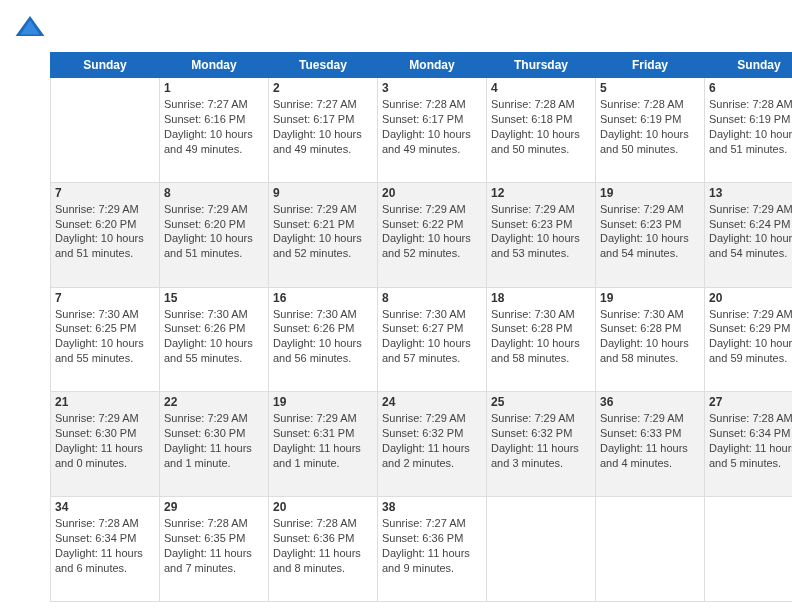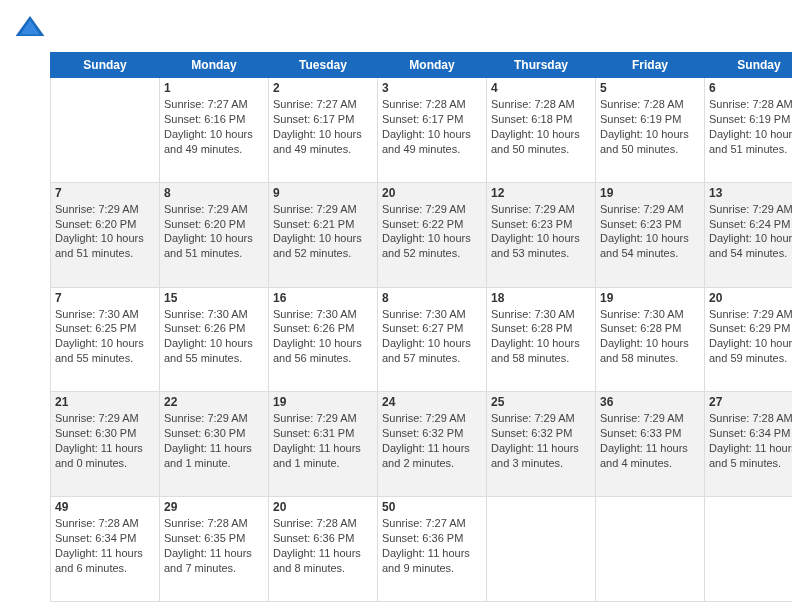--- a/index.html
+++ b/index.html
@@ -253,33 +253,33 @@
             <span class="day-num">36</span>
             <div class="day-info">Sunrise: 7:29 AM<br>Sunset: 6:33 PM<br>Daylight: 11 hours and 4 minutes.</div>
           </td>
           <td class="row-shade">
             <span class="day-num">27</span>
             <div class="day-info">Sunrise: 7:28 AM<br>Sunset: 6:34 PM<br>Daylight: 11 hours and 5 minutes.</div>
           </td>
         </tr>
         <tr>
           <td class="row-white">
-            <span class="day-num">49</span>
+            <span class="day-num">34</span>
             <div class="day-info">Sunrise: 7:28 AM<br>Sunset: 6:34 PM<br>Daylight: 11 hours and 6 minutes.</div>
           </td>
           <td class="row-white">
             <span class="day-num">29</span>
             <div class="day-info">Sunrise: 7:28 AM<br>Sunset: 6:35 PM<br>Daylight: 11 hours and 7 minutes.</div>
           </td>
           <td class="row-white">
             <span class="day-num">20</span>
             <div class="day-info">Sunrise: 7:28 AM<br>Sunset: 6:36 PM<br>Daylight: 11 hours and 8 minutes.</div>
           </td>
           <td class="row-white">
-            <span class="day-num">50</span>
+            <span class="day-num">38</span>
             <div class="day-info">Sunrise: 7:27 AM<br>Sunset: 6:36 PM<br>Daylight: 11 hours and 9 minutes.</div>
           </td>
           <td class="row-white cell-empty"></td>
           <td class="row-white cell-empty"></td>
           <td class="row-white cell-empty"></td>
         </tr>
       </tbody>
   </table>
 </div>
 

